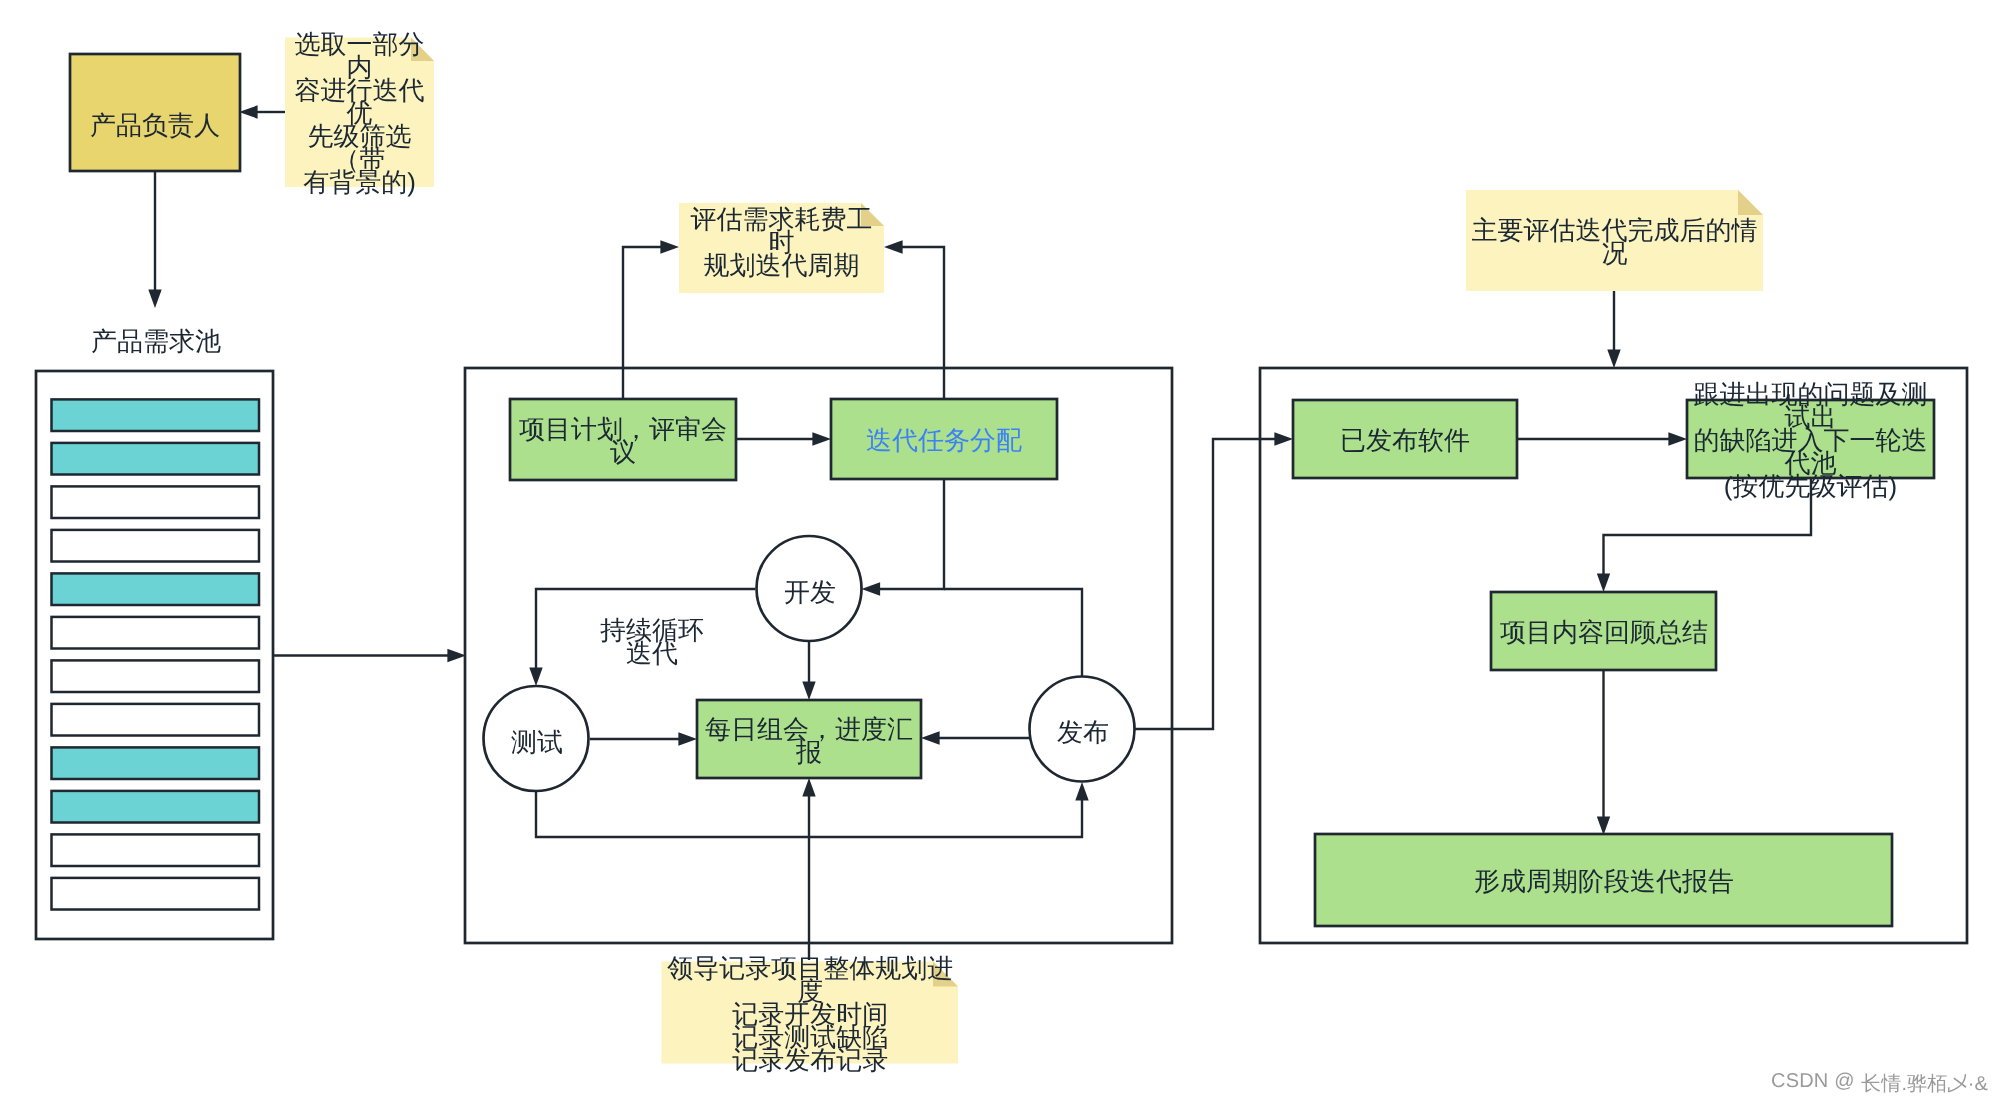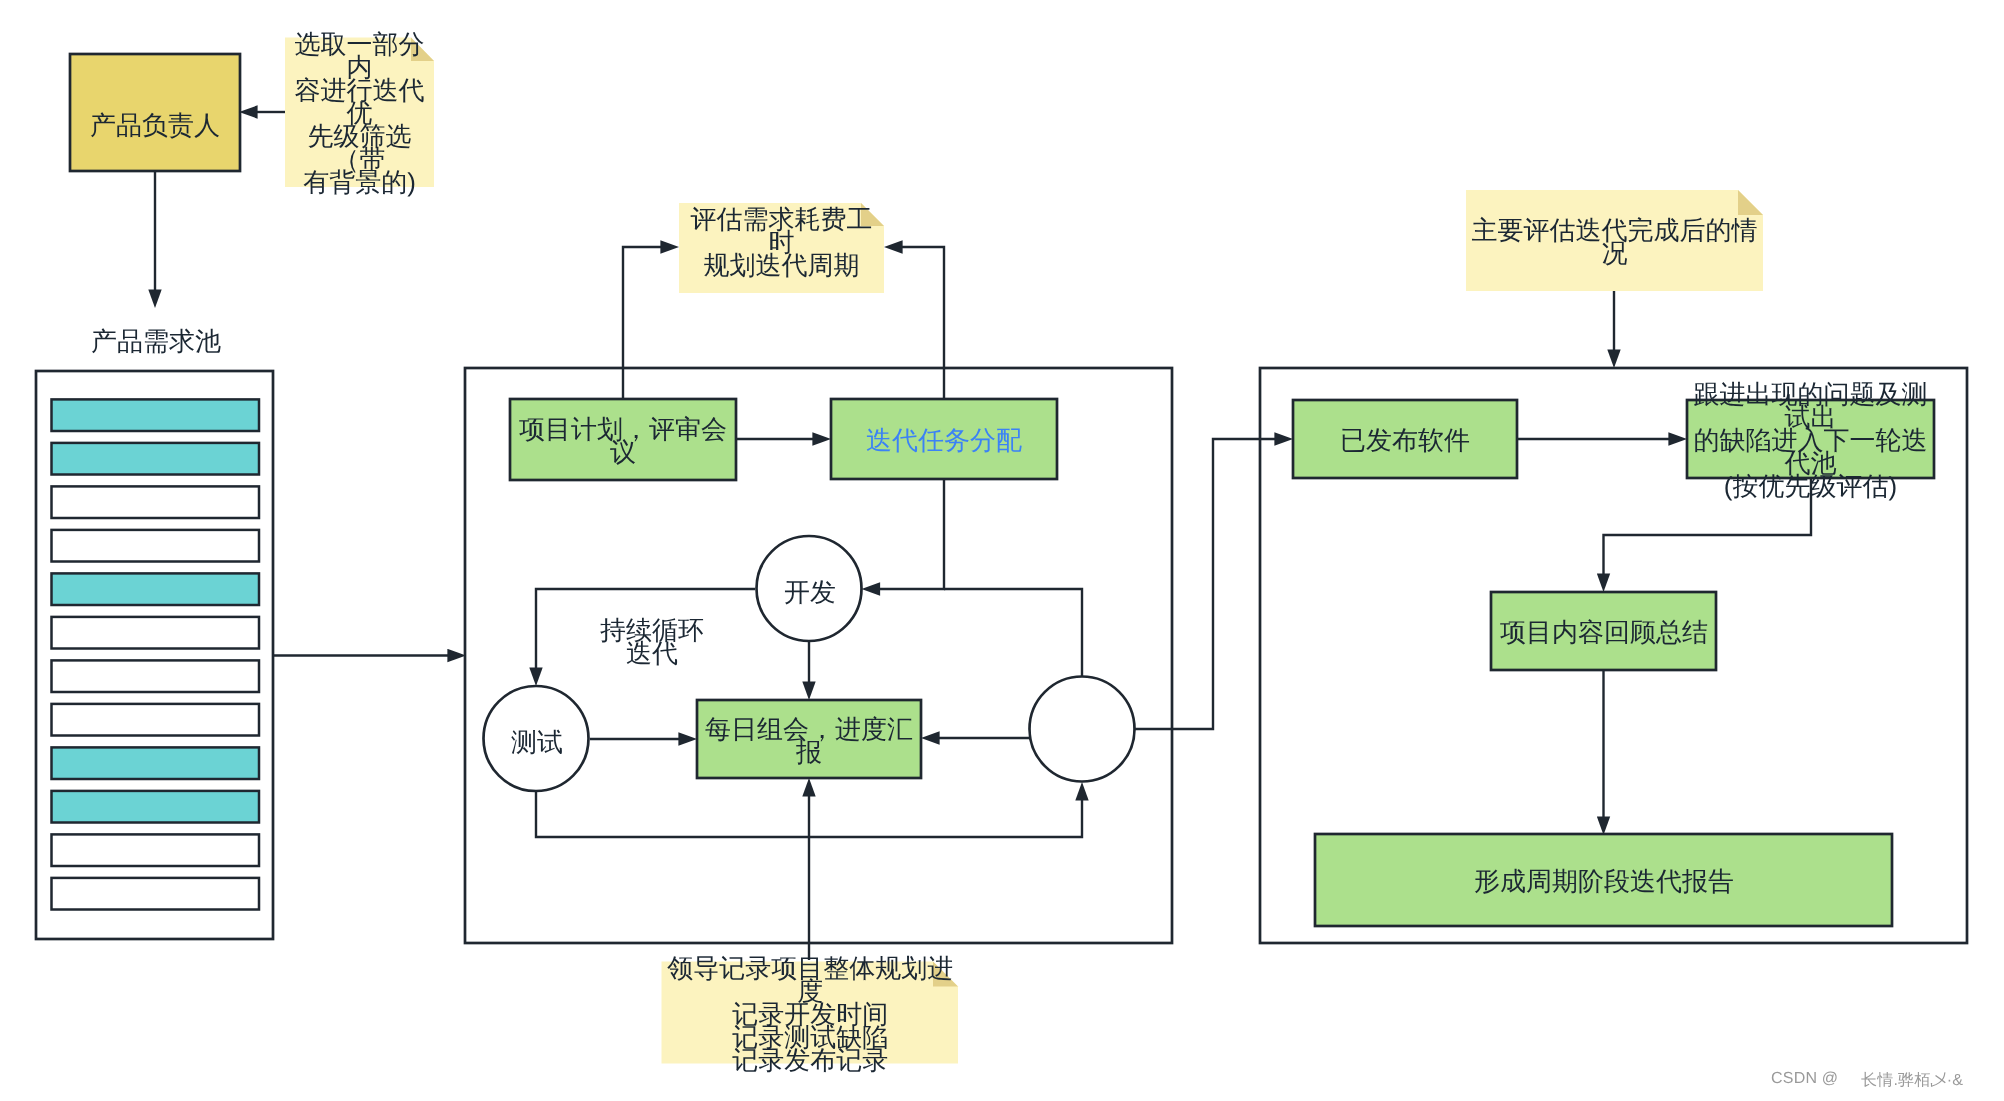--- a/index.html
+++ b/index.html
@@ -9,21 +9,21 @@
        -webkit-font-smoothing:antialiased;
        text-rendering:geometricPrecision;}
   #stage{position:relative;width:2004px;height:1101px;background:#ffffff;
          opacity:0.9999;}
   svg.layer{position:absolute;left:0;top:0;width:2004px;height:1101px;}
   .nodetext{position:absolute;display:flex;align-items:center;justify-content:center;
             text-align:center;color:#1b2733;font-size:26px;line-height:23px;
             white-space:pre-line;pointer-events:none;}
   .nodetext > span{display:block;position:relative;top:1.7px;
                    transform:translateZ(0);will-change:transform;}
-  .watermark{position:absolute;color:#9a9a9a;font-size:16px;letter-spacing:0.2px;
+  .watermark{position:absolute;color:#9a9a9a;font-size:20px;letter-spacing:0.2px;
               transform:translateZ(0);will-change:transform;}
 </style>
 </head>
 <body>
 
 <div id="stage">
   <svg class="layer" viewBox="0 0 2004 1101" xmlns="http://www.w3.org/2000/svg">
     <defs>
       <marker id="ah" markerWidth="20" markerHeight="14" refX="2.5" refY="7" orient="auto" markerUnits="userSpaceOnUse">
         <path d="M0.4 0.3 L19 7 L0.4 13.7 Z" fill="#1f2730"></path>
@@ -123,20 +123,21 @@
       <path d="M1603.5 670 L1603.5 818.5" marker-end="url(#ah)"></path>
     </g>
   </svg>
 
   <div class="nodetext" style="left: 70px; top: 54px; width: 170px; height: 139px; color: rgb(27, 39, 51);"><span>产品负责人</span></div>
   <div class="nodetext" style="left: 76px; top: 319.5px; width: 160px; height: 40px; color: rgb(27, 39, 51);"><span>产品需求池</span></div>
   <div class="nodetext" style="left: 510px; top: 399px; width: 226px; height: 81px; color: rgb(27, 39, 51);"><span>项目计划，评审会议</span></div>
   <div class="nodetext" style="left: 831px; top: 399px; width: 226px; height: 80px; color: #3b82f6;"><span>迭代任务分配</span></div>
   <div class="nodetext" style="left: 757px; top: 538.5px; width: 105px; height: 105px; color: rgb(27, 39, 51);"><span>开发</span></div>
   <div class="nodetext" style="left: 484px; top: 688.5px; width: 105px; height: 105px; color: rgb(27, 39, 51);"><span>测试</span></div>
+  <div class="nodetext" style="left: 1030px; top: 678.5px; width: 105px; height: 105px; color: rgb(27, 39, 51);"><span>发布</span></div>
   <div class="nodetext" style="left: 697px; top: 700px; width: 224px; height: 78px; color: rgb(27, 39, 51);"><span>每日组会，进度汇报</span></div>
   <div class="nodetext" style="left: 591px; top: 620px; width: 122px; height: 40px; color: rgb(27, 39, 51);"><span>持续循环迭代</span></div>
   <div class="nodetext" style="left: 1687px; top: 400px; width: 247px; height: 78px; color: rgb(27, 39, 51);"><span>跟进出现的问题及测试出
 的缺陷进入下一轮迭代池
 (按优先级评估)</span></div>
   <div class="nodetext" style="left: 1293px; top: 400px; width: 224px; height: 78px; color: rgb(27, 39, 51);"><span>已发布软件</span></div>
   <div class="nodetext" style="left: 1491px; top: 592px; width: 225px; height: 78px; color: rgb(27, 39, 51);"><span>项目内容回顾总结</span></div>
   <div class="nodetext" style="left: 1315px; top: 834px; width: 577px; height: 92px; color: rgb(27, 39, 51);"><span>形成周期阶段迭代报告</span></div>
 
   <div class="nodetext" style="left: 285px; top: 37.5px; width: 149px; height: 149.5px; color: rgb(27, 39, 51);"><span>选取一部分内

